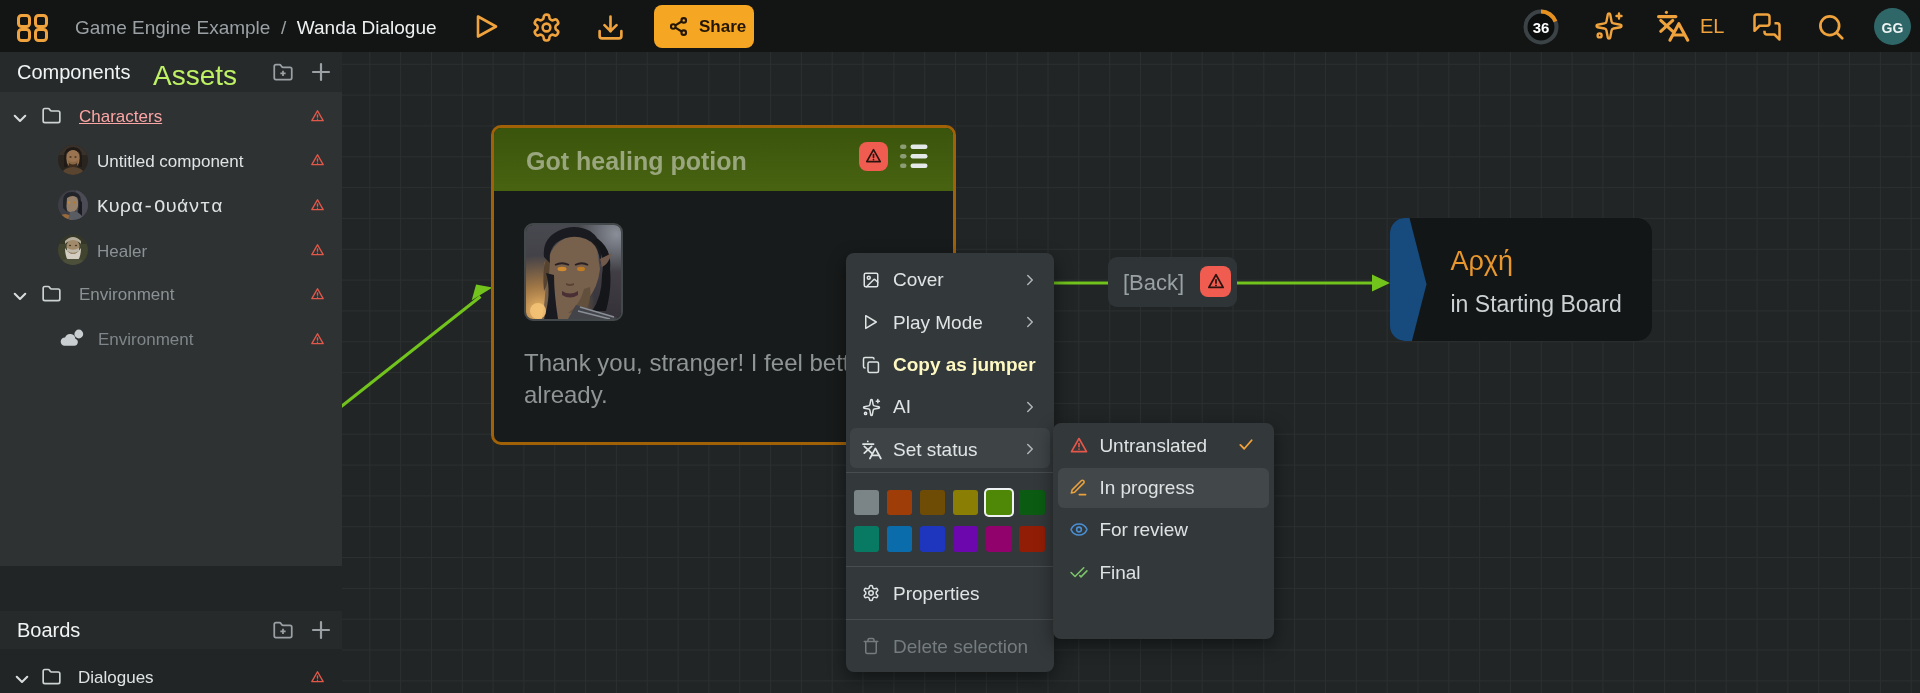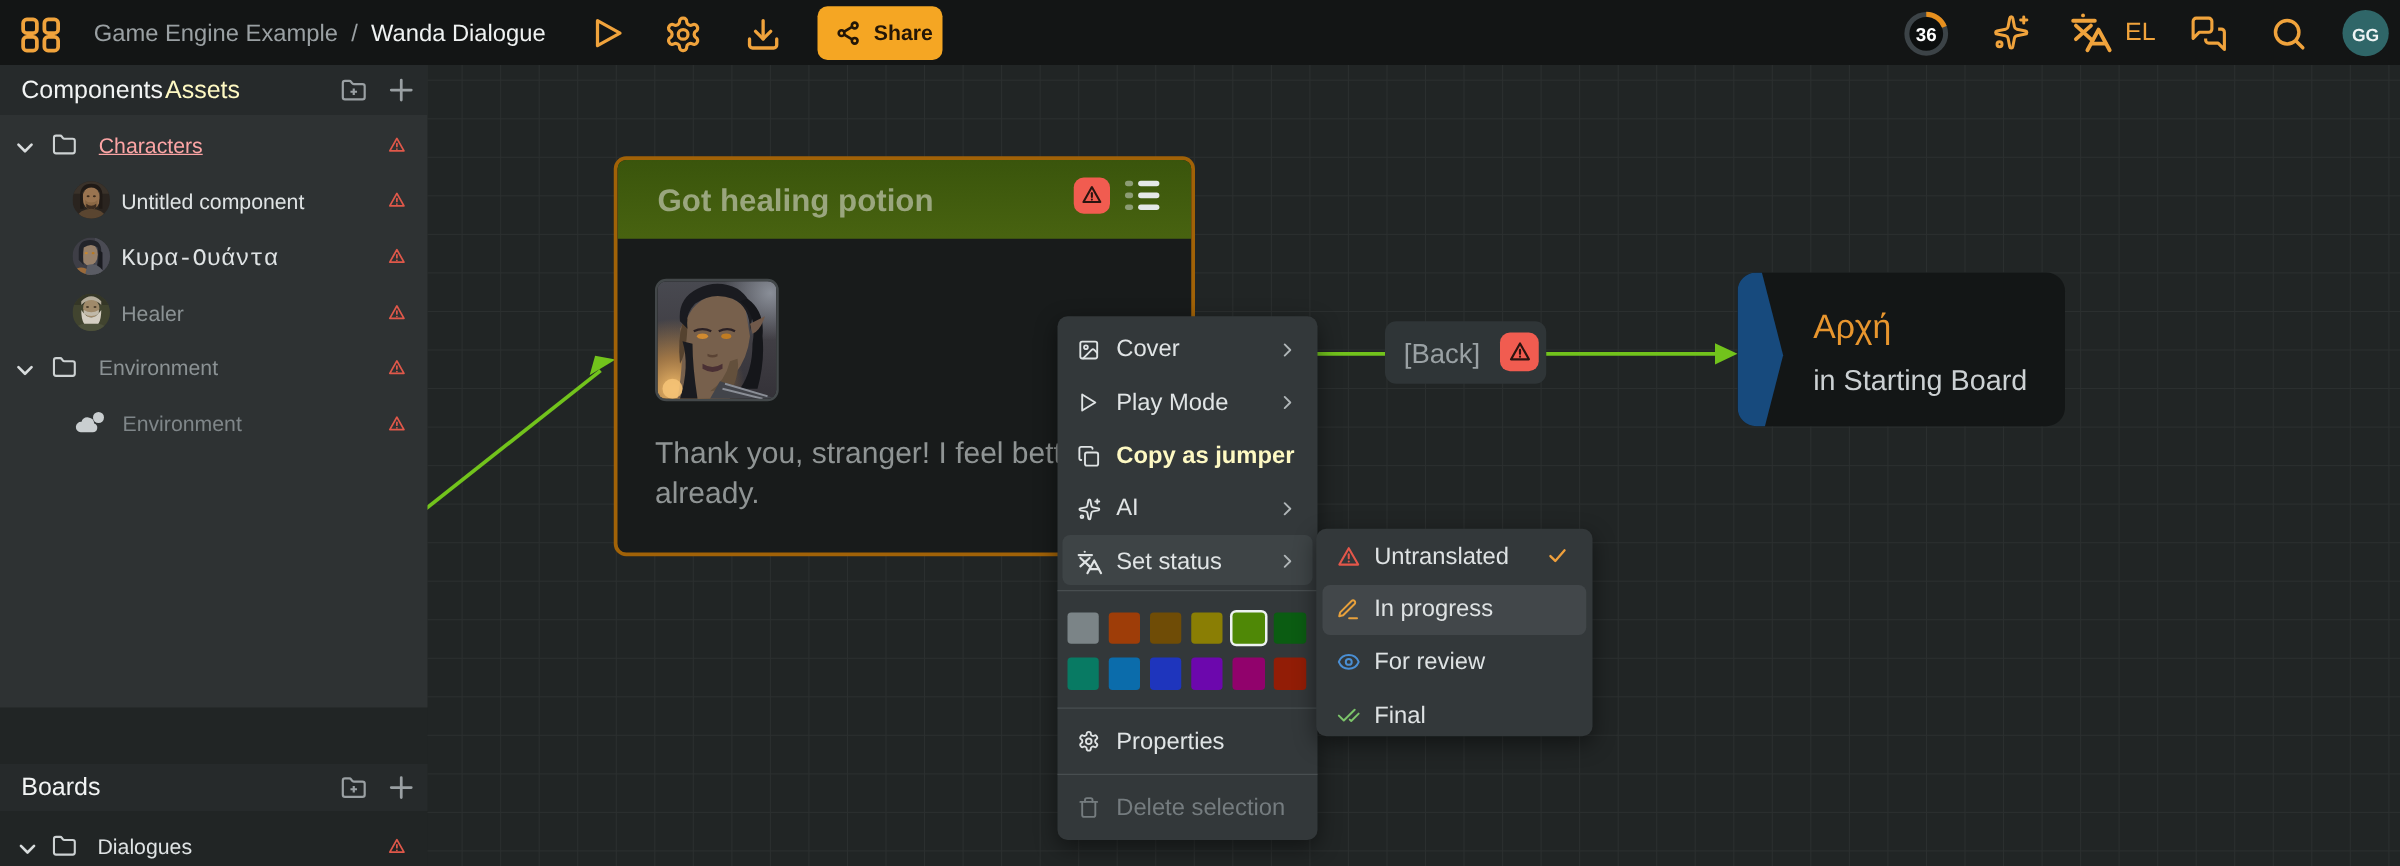--- a/index.html
+++ b/index.html
@@ -87,21 +87,21 @@
       <line x1="16.8" y1="16.8" x2="21" y2="21"></line>
   </svg>
   <div class="a" style="left:374px;top:8px;width:37px;height:37px;border-radius:50%;background:#2f6668;"></div>
   <div class="a t" style="left:374px;top:21px;width:37px;text-align:center;font-size:14px;font-weight:bold;color:#eef4f4;">GG</div>
 </div>
 
 <div class="a" style="left:0;top:52px;width:342px;height:514px;background:#2e3233;z-index:10;">
 
   <div class="a" style="left:0;top:0;width:342px;height:40px;background:#262a2b;"></div>
   <div class="a t" style="left:17px;top:10px;font-size:20px;color:#f2f4f4;">Components</div>
-  <div class="a t" style="left:132px;top:10px;font-size:20px;color:#fef9c3;">Assets</div>
+  <div class="a t" style="left:153px;top:10px;font-size:28px;color:#bef264;">Assets</div>
   <svg class="a" style="left:272px;top:10px" width="22" height="21" viewBox="0 0 24 24" fill="none" stroke="#9aa0a3" stroke-width="2">
     <path d="M20 20a2 2 0 0 0 2-2V8a2 2 0 0 0-2-2h-7.9a2 2 0 0 1-1.69-.9L9.6 3.9A2 2 0 0 0 7.93 3H4a2 2 0 0 0-2 2v13a2 2 0 0 0 2 2Z"></path>
     <path d="M12 10v6M9 13h6"></path>
   </svg>
   <svg class="a" style="left:312px;top:11px" width="18" height="18" viewBox="0 0 18 18" stroke="#9aa0a3" stroke-width="2.2" stroke-linecap="round">
     <path d="M9 1v16M1 9h16"></path>
   </svg>
 
   <svg class="a" style="left:11px;top:57px" width="18" height="18" viewBox="0 0 24 24" fill="none" stroke="#d8dcdd" stroke-width="2.8" stroke-linecap="round" stroke-linejoin="round">
       <polyline points="5 9 12 16 19 9"></polyline>
@@ -400,21 +400,21 @@
   <div class="a" style="left:0;top:365.9px;width:208px;height:1px;background:#484e50;"></div>
 
   <svg class="a" style="left:15.5px;top:384.4px" width="18" height="18" viewBox="0 0 24 24" fill="none" stroke="#757c7f" stroke-width="2" stroke-linecap="round" stroke-linejoin="round">
     <path d="M3 6h18"></path>
       <path d="M19 6v14a2 2 0 0 1-2 2H7a2 2 0 0 1-2-2V6"></path>
       <path d="M8 6V4a2 2 0 0 1 2-2h4a2 2 0 0 1 2 2v2"></path>
   </svg>
   <div class="a t" style="left:47px;top:383.9px;font-size:19px;color:#757c7f;">Delete selection</div>
 </div>
 
-<div class="a" style="left:1052.7px;top:423px;width:221.4px;height:166px;background:#33383a;border-radius:8px;z-index:30;box-shadow:0 6px 18px rgba(0,0,0,.45);">
+<div class="a" style="left:1052.7px;top:423px;width:221.4px;height:216px;background:#33383a;border-radius:8px;z-index:30;box-shadow:0 6px 18px rgba(0,0,0,.45);">
 
   <div class="a" style="left:5.8px;top:44.8px;width:210.3px;height:40.6px;background:#42474a;border-radius:6px;"></div>
 
   <svg class="a" style="left:16px;top:12.5px" width="20" height="19" viewBox="0 0 24 24" fill="none" stroke="#e4574a" stroke-width="2.1" stroke-linecap="round" stroke-linejoin="round">
       <path d="M12 3.2 2.5 19.8 h19 Z"></path>
       <path d="M12 9.5v4"></path>
       <path d="M12 16.6v.1"></path>
     </svg>
   <div class="a t" style="left:46.7px;top:12.8px;font-size:19px;color:#dee2e3;">Untranslated</div>
   <svg class="a" style="left:184px;top:13px" width="18" height="17" viewBox="0 0 24 24" fill="none" stroke="#f0a03c" stroke-width="2.6" stroke-linecap="round" stroke-linejoin="round">

